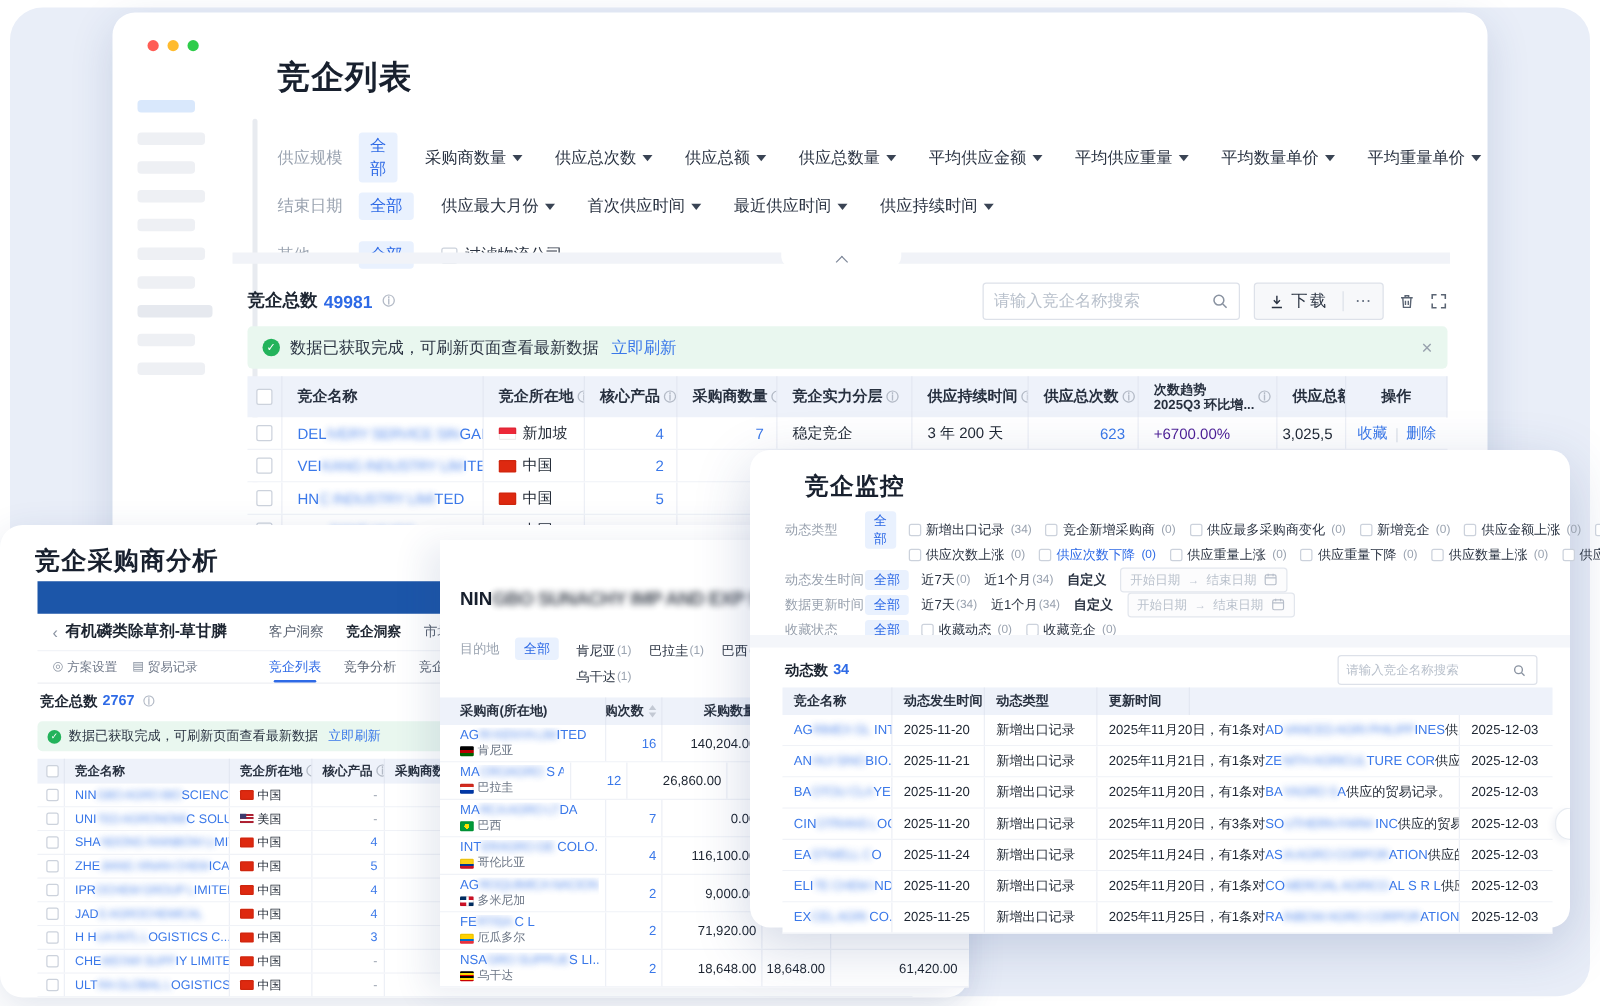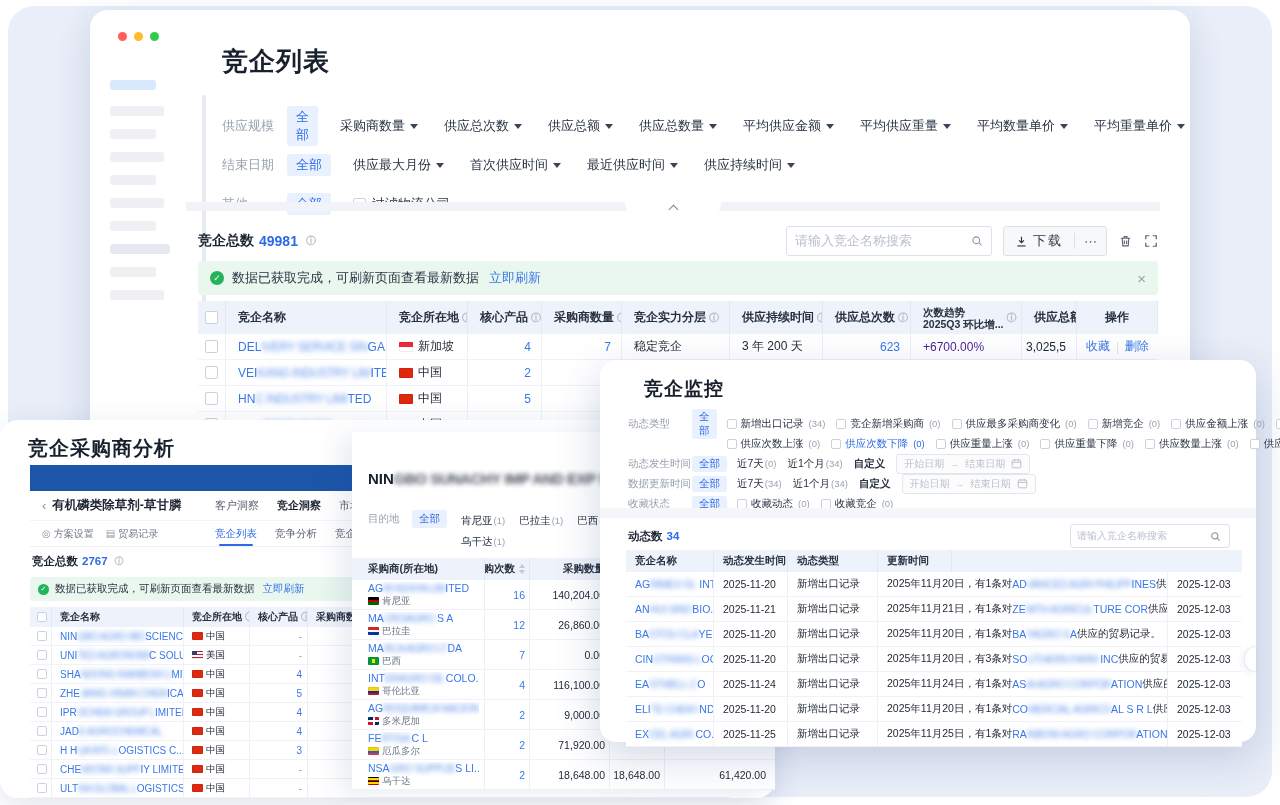--- a/index.html
+++ b/index.html
@@ -52,21 +52,21 @@
 .caret{width:0;height:0;border-left:4px solid transparent;border-right:4px solid transparent;border-top:5px solid #3a4454}
 .fcb{display:inline-flex;align-items:center;gap:6px}
 .collapse-strip{position:absolute;left:96px;top:192px;width:974px;height:9px;background:#f1f3f8}
 .notch{position:absolute;left:50%;top:-1px;transform:translateX(-50%);width:96px;height:13px;background:#fff;border-radius:0 0 9px 9px;display:flex;align-items:center;justify-content:center}
 .chev-up{width:7px;height:7px;border-left:1.6px solid #7c8698;border-top:1.6px solid #7c8698;transform:rotate(45deg);margin-top:3px}
 .stats-row{position:absolute;left:108px;top:215px;width:960px;height:32px;display:flex;align-items:center}
 .stats-left{font-size:14px;font-weight:700;display:flex;align-items:center;gap:5px}
 .stats-left .num{color:#2e6ae6}
 .tools{margin-left:auto;display:flex;align-items:center;gap:11px}
 .sinput{position:relative;display:inline-flex;align-items:center;width:206px;height:30px;border:1px solid #dde1e9;border-radius:3px;background:#fff}
-.sinput input{border:none;outline:none;flex:1;font-size:13px;padding:0 8px;color:#2a3342;background:transparent;font-family:Liberation Mono, monospace}
+.sinput input{border:none;outline:none;flex:1;font-size:13px;padding:0 8px;color:#2a3342;background:transparent;font-family:Liberation Serif, serif}
 .sinput input::placeholder{color:#b9c1cc}
 .sinput svg{margin-right:8px}
 .btn-group{display:inline-flex;align-items:center;height:30px;border:1px solid #dde1e9;border-radius:3px;background:#f7f8fa}
 .btn-group .dl{display:inline-flex;align-items:center;gap:5px;border:none;background:transparent;font-size:13px;color:#2a3342;padding:0 11px;height:100%;font-family:inherit;letter-spacing:2px}
 .vdiv{width:1px;height:16px;background:#dde1e9}
 .btn-group .more{border:none;background:transparent;font-size:13px;color:#6b7585;padding:0 9px;height:100%;font-family:inherit}
 .ic-btn{display:inline-flex;align-items:center}
 .banner{position:absolute;left:108px;top:251px;width:960px;height:34px;background:#e9f7ef;border-radius:4px;display:flex;align-items:center;padding:0 12px;font-size:13px;color:#2a3342;gap:8px}
 .banner.mini{font-size:10.5px;height:24px;gap:6px;padding:0 8px}
 .okic{width:14px;height:14px;min-width:14px;border-radius:50%;background:#23b35b;color:#fff;font-size:9px;display:inline-flex;align-items:center;justify-content:center}
@@ -660,21 +660,21 @@
             </div>
           </div>
           <div class="c r" style="width:45px">
             <span class="numlnk">16</span>
           </div>
           <div class="c r" style="width:80px">140,204.00</div>
           <div class="c r" style="width:55px"></div>
           <div class="c r" style="width:105px"></div>
         </div>
         <div class="trow">
-          <div class="c " style="width:133px">
+          <div class="c " style="width:105px">
             <div class="dr1">
               <span class="nm">MA<span class="blr">CROAGRO </span>S A</span>
               <span class="dloc">
                 <span class="flag f-py"></span>
                 <span>巴拉圭</span>
               </span>
             </div>
           </div>
           <div class="c r" style="width:45px">
             <span class="numlnk">12</span>

